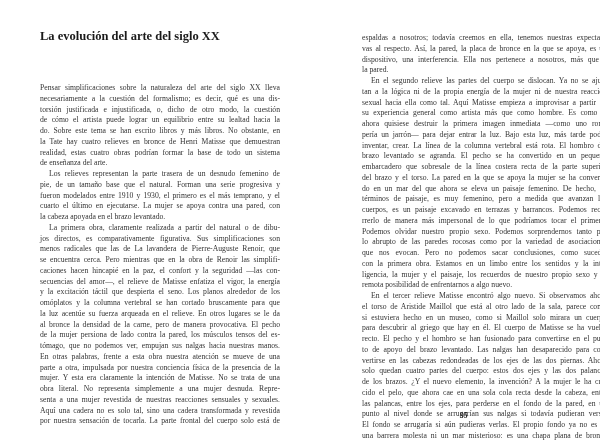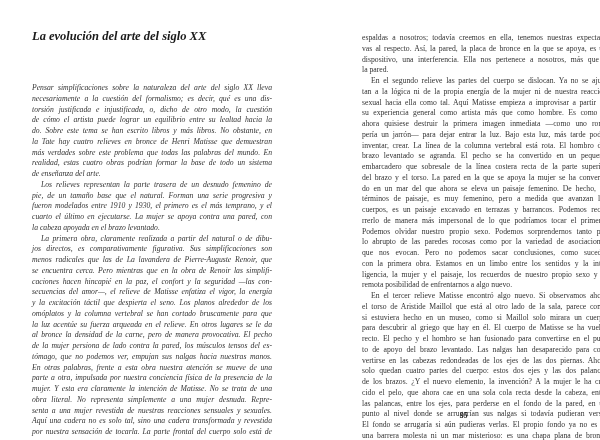--- a/index.html
+++ b/index.html
@@ -1,19 +1,19 @@
 <!DOCTYPE html>
 <html><head>
 <meta charset="utf-8">
 <style>
   html, body { margin:0; padding:0; }
   body { width:600px; height:440px; background:#ffffff; position:relative; overflow:hidden;
          font-family:"Liberation Serif", "DejaVu Serif", serif; color:#2a2a2a; }
   .page { position:absolute; top:0; height:440px; }
-  .page.left { left:0; width:300px;font-style:italic; }
+  .page.left { left:8px; width:300px; }
   .page.right { left:300px; width:300px; }
   .chapter-title { position:absolute; left:32px; top:29px; font-size:12.5px; font-weight:bold; color:#1a1a1a; white-space:nowrap; }
   .text-block { position:absolute; font-size:7.7px; line-height:10.75px; color:#333; }
   .left .text-block { left:32px; top:83px; width:240px; }
   .right .text-block { left:62px; top:33px; width:245px; }
   .line { white-space:nowrap; display:block; text-align:justify; text-align-last:justify; height:10.75px; }
   .line.last { text-align-last:left; }
   .line.indent { padding-left:9px; }
   .folio { position:absolute; top:411px; font-size:7.5px; font-weight:bold; color:#222; }
   .left .folio { left:146px;margin-top:44px; }
@@ -24,21 +24,20 @@
 
 <div class="page left">
   <div class="chapter-title">La evolución del arte del siglo XX</div>
   <div class="text-block" id="left-text">
       <span class="line">Pensar simplificaciones sobre la naturaleza del arte del siglo XX lleva</span>
       <span class="line">necesariamente a la cuestión del formalismo; es decir, qué es una dis-</span>
       <span class="line">torsión justificada e injustificada, o, dicho de otro modo, la cuestión</span>
       <span class="line">de cómo el artista puede lograr un equilibrio entre su lealtad hacia la</span>
       <span class="line">do. Sobre este tema se han escrito libros y más libros. No obstante, en</span>
       <span class="line">la Tate hay cuatro relieves en bronce de Henri Matisse que demuestran</span>
-      <span class="line">más verdades sobre este problema que todas las palabras del mundo. En</span>
       <span class="line">realidad, estas cuatro obras podrían formar la base de todo un sistema</span>
       <span class="line last">de enseñanza del arte.</span>
       <span class="line indent">Los relieves representan la parte trasera de un desnudo femenino de</span>
       <span class="line">pie, de un tamaño base que el natural. Forman una serie progresiva y</span>
       <span class="line">fueron modelados entre 1910 y 1930, el primero es el más temprano, y el</span>
       <span class="line">cuarto el último en ejecutarse. La mujer se apoya contra una pared, con</span>
       <span class="line last">la cabeza apoyada en el brazo levantado.</span>
       <span class="line indent">La primera obra, claramente realizada a partir del natural o de dibu-</span>
       <span class="line">jos directos, es comparativamente figurativa. Sus simplificaciones son</span>
       <span class="line">menos radicales que las de La lavandera de Pierre-Auguste Renoir, que</span>

